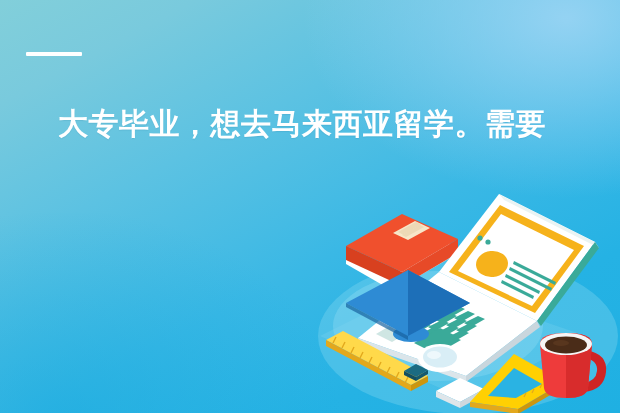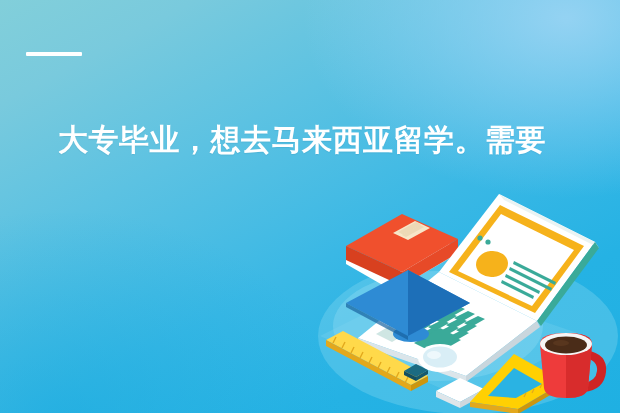--- a/index.html
+++ b/index.html
@@ -45,21 +45,21 @@
     width: 56px;
     height: 4px;
     background: #ffffff;
     border-radius: 1px;
   }
 
   
   .headline {
     position: absolute;
     left: 58px;
-    top: 120px;
+    top: 104px;
     width: 540px;
     color: #ffffff;
     font-size: 30px;
     line-height: 40px;
     font-weight: bold;
     letter-spacing: .5px;
     white-space: nowrap;
     text-shadow: 0 1px 1px rgba(0,80,120,.10);
   }
 

